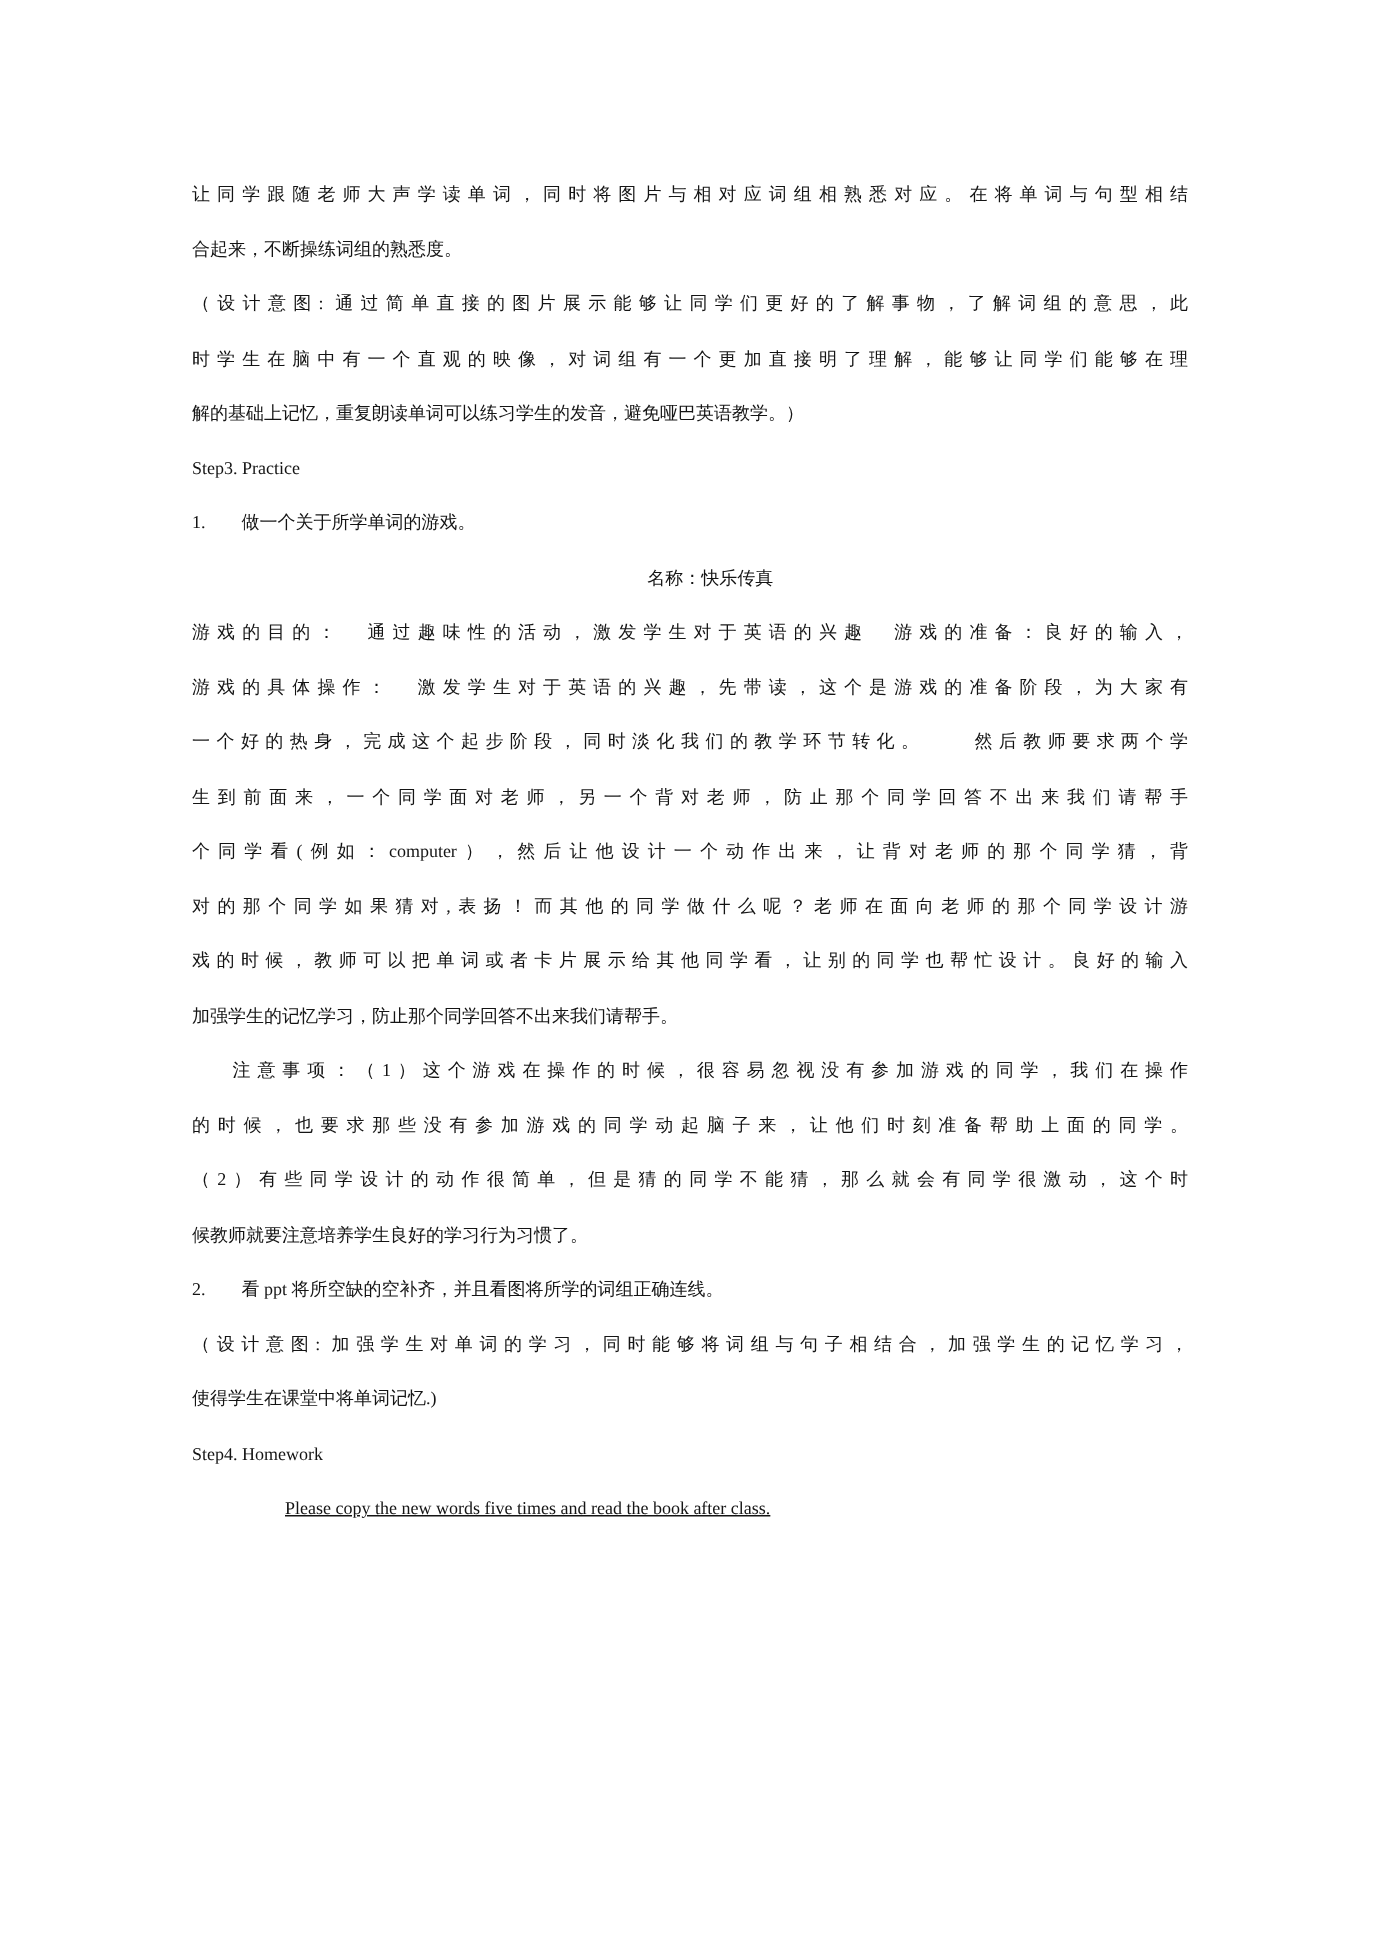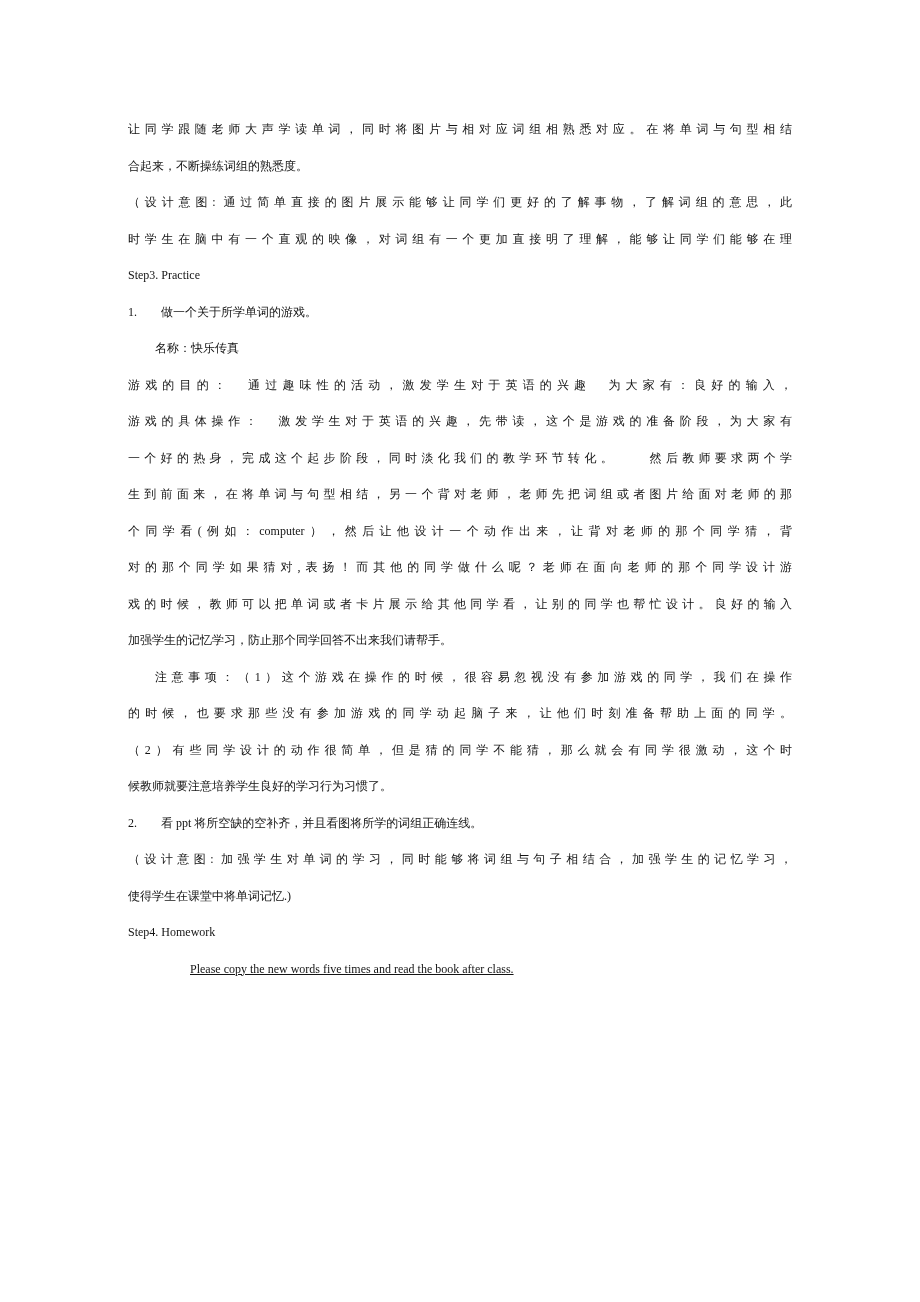--- a/index.html
+++ b/index.html
@@ -27,39 +27,40 @@
     line-height: 36.5px;
     white-space: normal;
     overflow: visible;
   }
   
   .j {
     text-align: justify;
     text-align-last: justify;
   }
   
-  .in1 { padding-left: 27px; }
+  .in1 { padding-left: 27px; text-align: center; }
   
   .in2 { padding-left: 62px; text-decoration: underline; }
 </style>
 </head>
 <body>
 
 <div class="page">
   <div class="ln j">让同学跟随老师大声学读单词，同时将图片与相对应词组相熟悉对应。在将单词与句型相结</div>
   <div class="ln">合起来，不断操练词组的熟悉度。</div>
   <div class="ln j">（设计意图: 通过简单直接的图片展示能够让同学们更好的了解事物，了解词组的意思，此</div>
   <div class="ln j">时学生在脑中有一个直观的映像，对词组有一个更加直接明了理解，能够让同学们能够在理</div>
+  <div class="ln">解的基础上记忆，重复朗读单词可以练习学生的发音，避免哑巴英语教学。）</div>
   <div class="ln">Step3. Practice</div>
   <div class="ln">1.　　做一个关于所学单词的游戏。</div>
   <div class="ln in1">名称：快乐传真</div>
-  <div class="ln j">游戏的目的：　通过趣味性的活动，激发学生对于英语的兴趣　为大家有：良好的输入，</div>
+  <div class="ln j">游戏的目的：　通过趣味性的活动，激发学生对于英语的兴趣　游戏的准备：良好的输入，</div>
   <div class="ln j">游戏的具体操作：　激发学生对于英语的兴趣，先带读，这个是游戏的准备阶段，为大家有</div>
   <div class="ln j">一个好的热身，完成这个起步阶段，同时淡化我们的教学环节转化。　　然后教师要求两个学</div>
-  <div class="ln j">生到前面来，在将单词与句型相结，另一个背对老师，老师先把词组或者图片给面对老师的那</div>
+  <div class="ln j">生到前面来，一个同学面对老师，另一个背对老师，防止那个同学回答不出来我们请帮手</div>
   <div class="ln j">个同学看(例如：computer），然后让他设计一个动作出来，让背对老师的那个同学猜，背</div>
   <div class="ln j">对的那个同学如果猜对,表扬！而其他的同学做什么呢？老师在面向老师的那个同学设计游</div>
   <div class="ln j">戏的时候，教师可以把单词或者卡片展示给其他同学看，让别的同学也帮忙设计。良好的输入</div>
   <div class="ln">加强学生的记忆学习，防止那个同学回答不出来我们请帮手。</div>
   <div class="ln j in1">注意事项：（1）这个游戏在操作的时候，很容易忽视没有参加游戏的同学，我们在操作</div>
   <div class="ln j">的时候，也要求那些没有参加游戏的同学动起脑子来，让他们时刻准备帮助上面的同学。</div>
   <div class="ln j">（2）有些同学设计的动作很简单，但是猜的同学不能猜，那么就会有同学很激动，这个时</div>
   <div class="ln">候教师就要注意培养学生良好的学习行为习惯了。</div>
   <div class="ln">2.　　看 ppt 将所空缺的空补齐，并且看图将所学的词组正确连线。</div>
   <div class="ln j">（设计意图: 加强学生对单词的学习，同时能够将词组与句子相结合，加强学生的记忆学习，</div>

